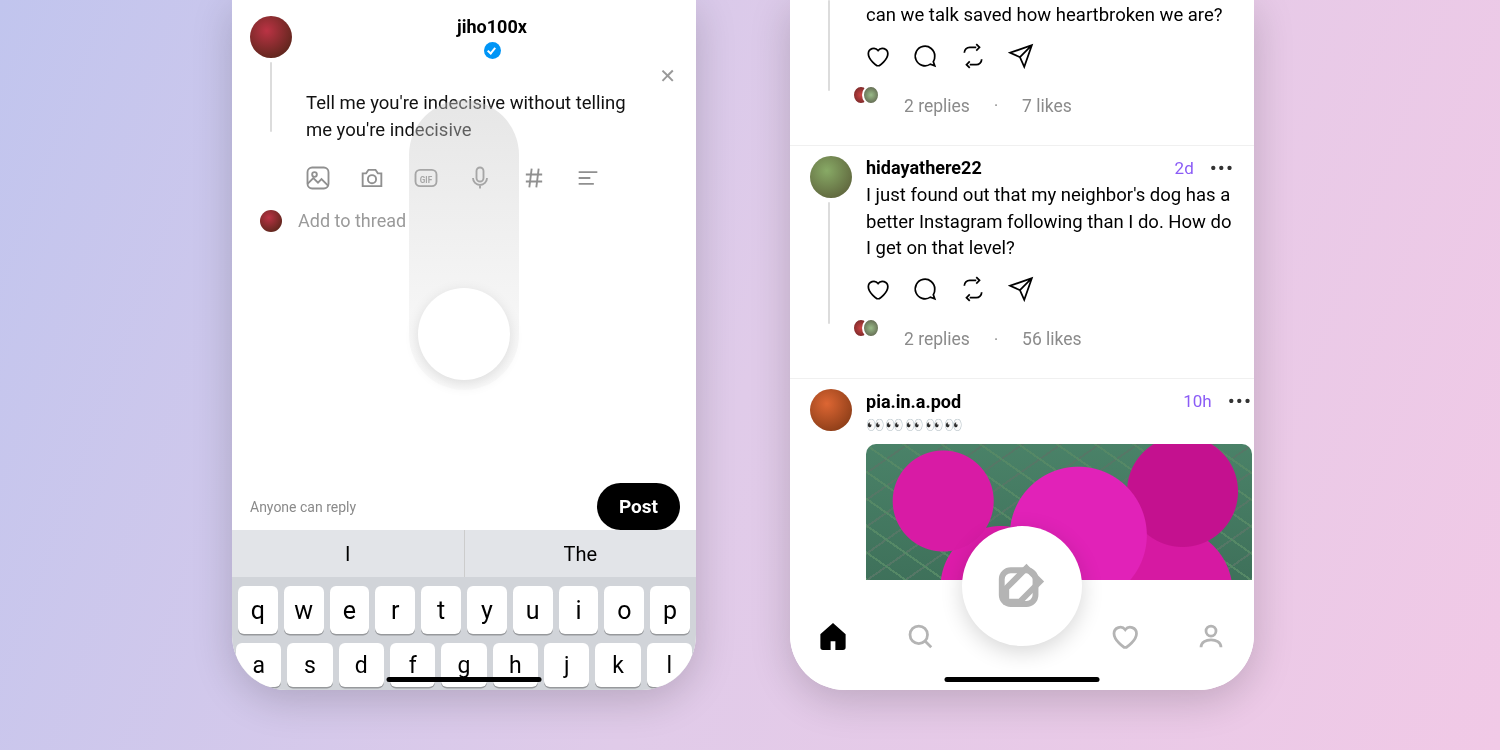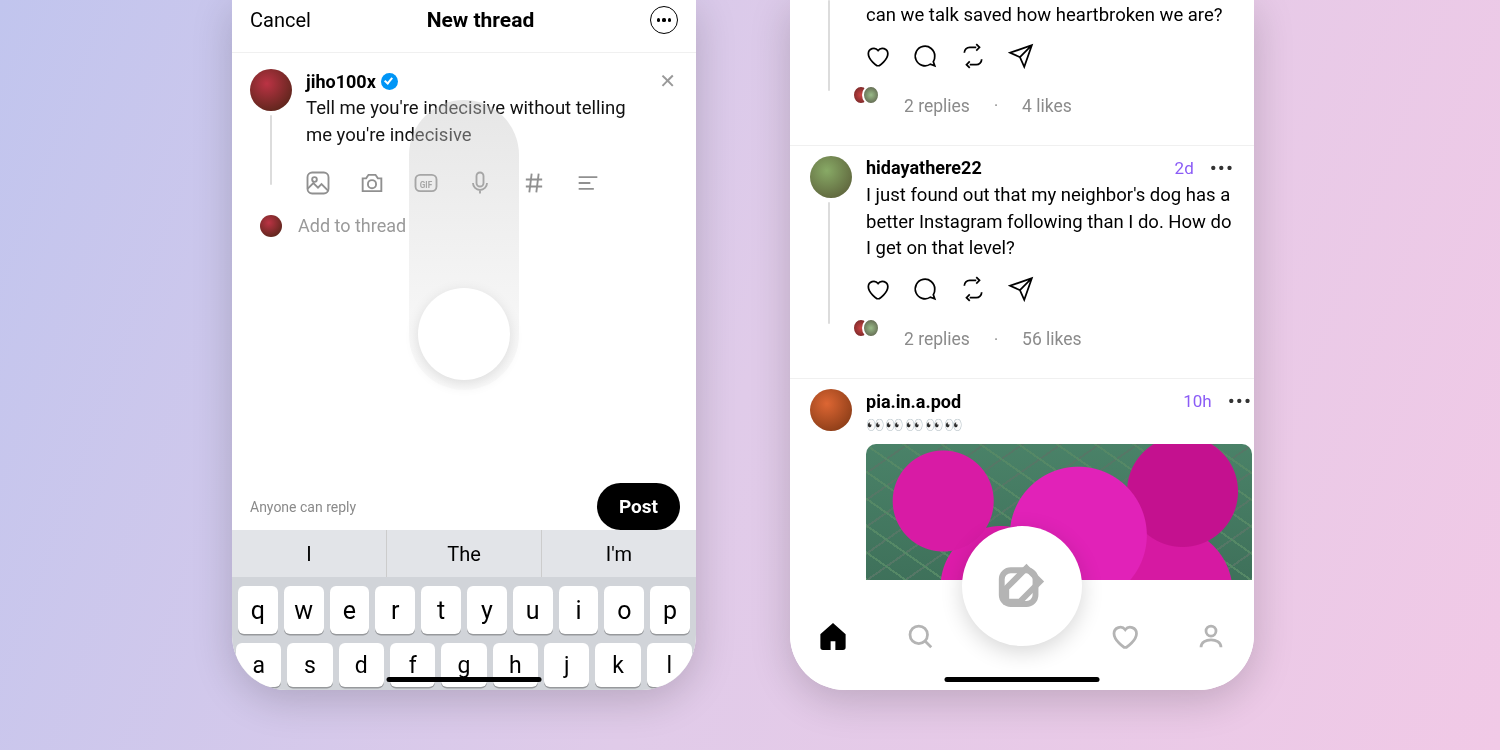--- a/index.html
+++ b/index.html
@@ -37,21 +37,21 @@
   .avatar.a1 { background: radial-gradient(circle at 40% 35%, #b34, #421); }
   .avatar.a2 { background: radial-gradient(circle at 40% 35%, #8a6, #553); }
   .avatar.a3 { background: radial-gradient(circle at 40% 35%, #d63, #731); }
   .avatar.dual { width: 28px; display:flex; }
   .avatar.dual div { width:20px; height:20px; border-radius:50%; border:2px solid #fff; }
   .avatar.dual div:first-child{ background: radial-gradient(circle,#c44,#622);}
   .avatar.dual div:last-child{ background: radial-gradient(circle,#9b8,#554); margin-left:-8px;}
 
   .thread-line { position:absolute; left: 38px; top: 62px; width: 2px; height: 70px; background: #dcdcdc; border-radius: 2px;}
   .compose-body { margin-left: 14px; flex: 1; }
-  .user-line { display: flex; align-items: center; gap: 5px; }
+  .user-line { display: flex; align-items: center; gap: 5px; flex-direction: column; }
   .username { font-weight: 700; font-size: 18px; color: #000; }
   .verify { width:17px; height:17px; background:#0095f6; border-radius:50%; position:relative; }
   .verify::after{ content:''; position:absolute; left:5px; top:3.5px; width:3px; height:6px; border:solid #fff; border-width:0 2px 2px 0; transform:rotate(40deg);}
   .close-x { margin-left:auto; color:#999; font-size:20px; padding-right:2px;}
   .draft-text { font-size: 18.5px; color: #111; line-height: 1.45; margin-top: 2px; padding-right: 24px;}
 
   .attach-row { display:flex; gap: 26px; margin-top: 20px; margin-left: -2px;}
   .attach-row svg { width: 28px; height: 28px; stroke: #909090; fill:none; stroke-width:1.6; }
 
   .add-thread-row { display:flex; align-items:center; gap: 16px; padding: 14px 18px 0 28px; }
@@ -114,29 +114,20 @@
   .navbar { position:absolute; bottom:0; left:0; right:0; height:98px; background:#fff; display:flex; align-items:center; justify-content:space-around; padding-bottom:14px; padding-top:8px;}
   .nav-btn svg{ width:30px; height:30px; stroke:#b4b4b4; fill:none; stroke-width:2.2;}
   .nav-btn.active svg{ stroke:#000; fill:#000;}
   .compose-fab { position:absolute; bottom:44px; left:50%; transform:translateX(-50%); width:120px; height:120px; background:#fff; border-radius:50%; box-shadow:0 6px 22px rgba(0,0,0,0.16); display:flex; align-items:center; justify-content:center;}
   .compose-fab svg{ width:54px; height:54px; stroke:#b4b4b4; fill:none; stroke-width:2.6;}
 </style>
 </head>
 <body>
 
 <div class="phone phone-left">
-  <div class="composer-header">
-    <div class="cancel">Cancel</div>
-    <div class="title">New thread</div>
-    <div class="more-dots">
-        <span></span>
-        <span></span>
-        <span></span>
-      </div>
-  </div>
 
   <div class="compose-row">
     <div class="thread-line"></div>
     <div class="avatar a1"></div>
     <div class="compose-body">
       <div class="user-line">
         <span class="username">jiho100x</span>
         <span class="verify"></span>
         <span class="close-x">✕</span>
       </div>
@@ -180,21 +171,20 @@
 
   <div class="composer-footer">
     <div class="reply-scope">Anyone can reply</div>
     <div class="post-btn">Post</div>
   </div>
 
   <div class="keyboard">
     <div class="suggestion-bar">
       <div>I</div>
       <div>The</div>
-      <div>I'm</div>
     </div>
     <div class="key-row" id="krow1">
         <div class="key">q</div>
         <div class="key">w</div>
         <div class="key">e</div>
         <div class="key">r</div>
         <div class="key">t</div>
         <div class="key">y</div>
         <div class="key">u</div>
         <div class="key">i</div>
@@ -239,21 +229,21 @@
                   <path d="M22 2L11 13M22 2l-7 20-4-9-9-4 20-7z"></path>
                 </svg></span>
           </div>
           <div class="counts-row">
             <div class="avatar dual">
                 <div></div>
                 <div></div>
               </div>
             <span class="counts">2 replies</span>
             <span class="sep">·</span>
-            <span class="counts">4 likes</span>
+            <span class="counts">7 likes</span>
           </div>
         </div>
       </div>
     </div>
     <div class="divider"></div>
 
     <div class="post">
       <div class="thread-line" style="top:56px; bottom:48px;"></div>
       <div class="post-head">
         <div class="avatar a2"></div>

